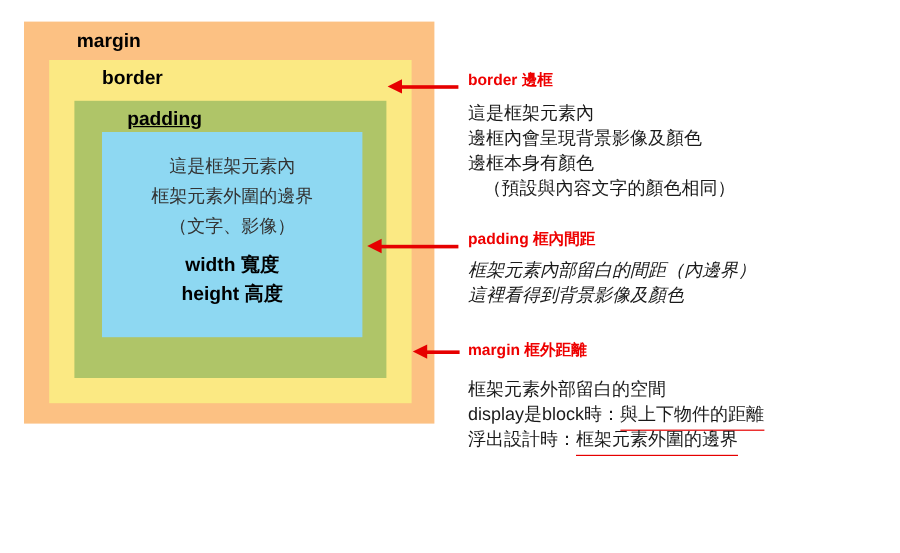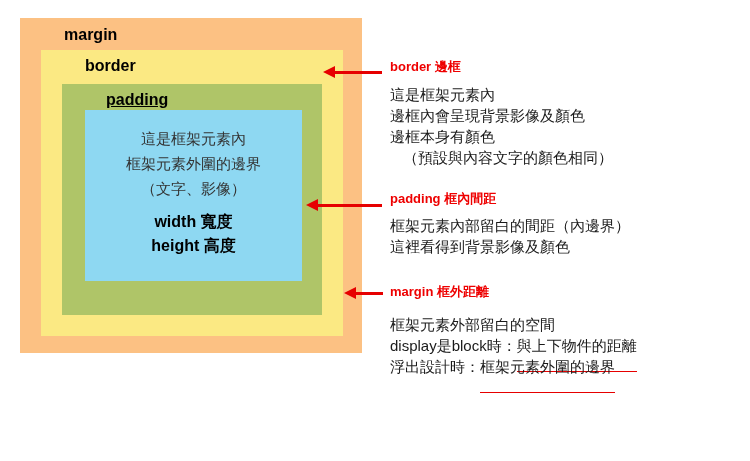--- a/index.html
+++ b/index.html
@@ -128,38 +128,38 @@
     line-height: 21px;
     color: #1a1a1a;
     white-space: nowrap;
   }
   .annot-body .indent { padding-left: 13px; display: block; }
 
   .annot-border  { left: 390px; top: 58px; }
   .annot-border .annot-body { margin-top: 8px; }
 
   .annot-padding { left: 390px; top: 190px; }
-  .annot-padding .annot-body { margin-top: 7px; }
+  .annot-padding .annot-body { margin-top: 7px; font-style: italic; }
 
   .annot-margin  { left: 390px; top: 283px; }
   .annot-margin .annot-body { margin-top: 13px; }
 
   .annot-extra {
     position: absolute;
     left: 355px;
     top: 396px;
     font-size: 15px;
     line-height: 23px;
     color: #1a1a1a;
     white-space: nowrap;
   }
 
   .ul-red {
     border-bottom: 1.5px solid #e60000;
-    padding-bottom: 17px;
+    padding-bottom: 4px;
   }
 </style>
 </head>
 <body>
 
 <div id="stage">
 
   <div class="box-margin">
     <div class="box-label label-margin">margin</div>
 

